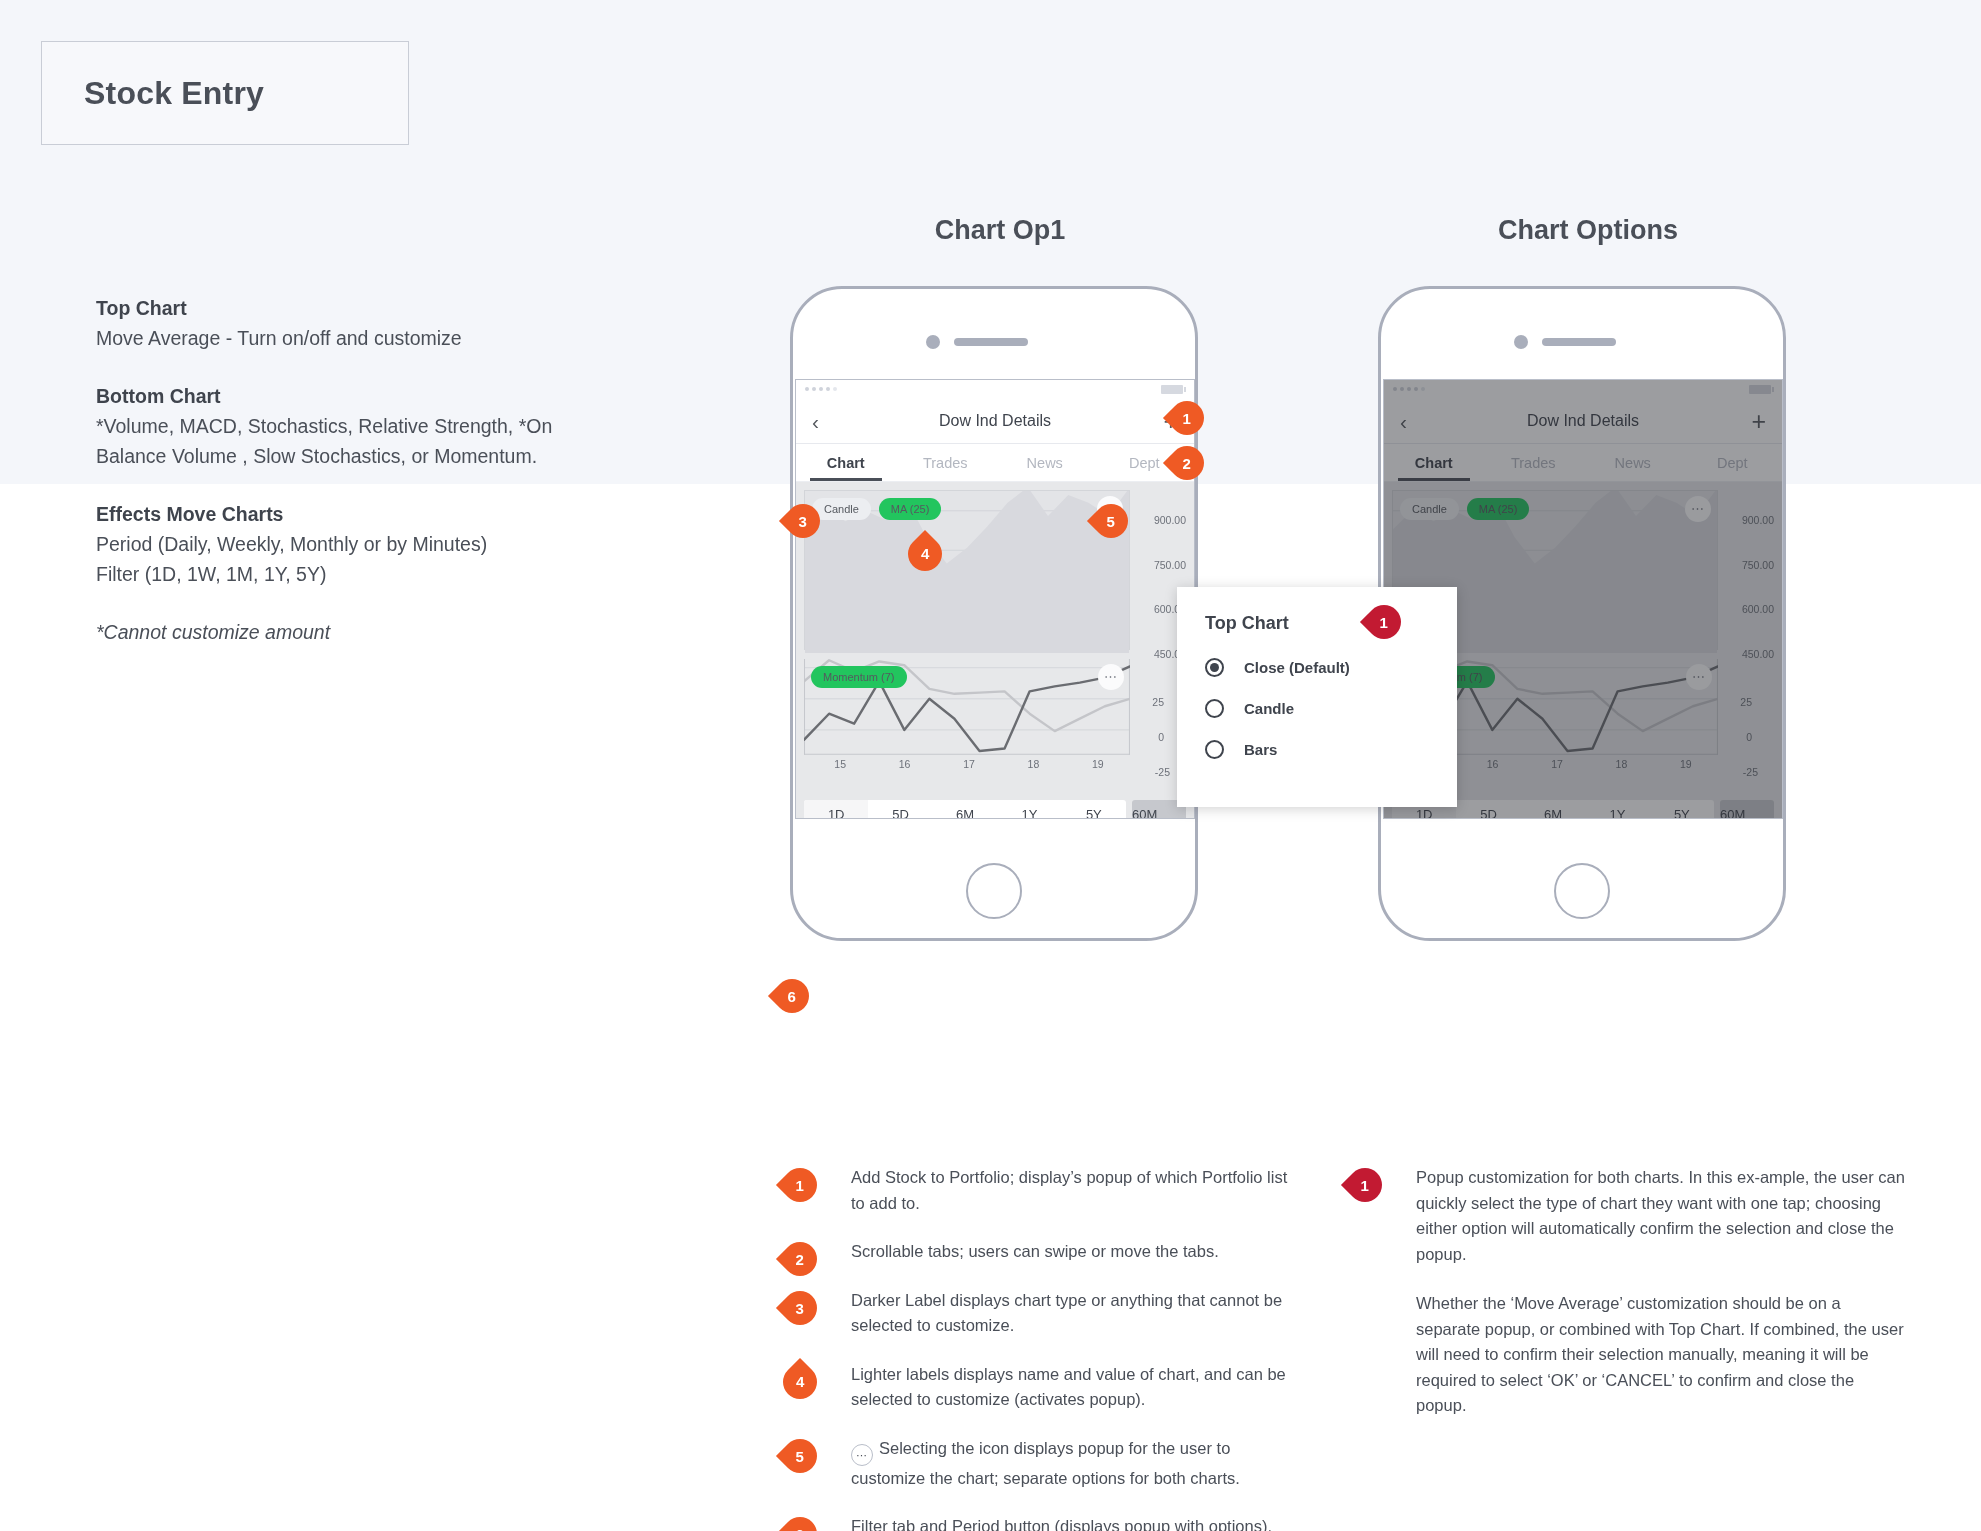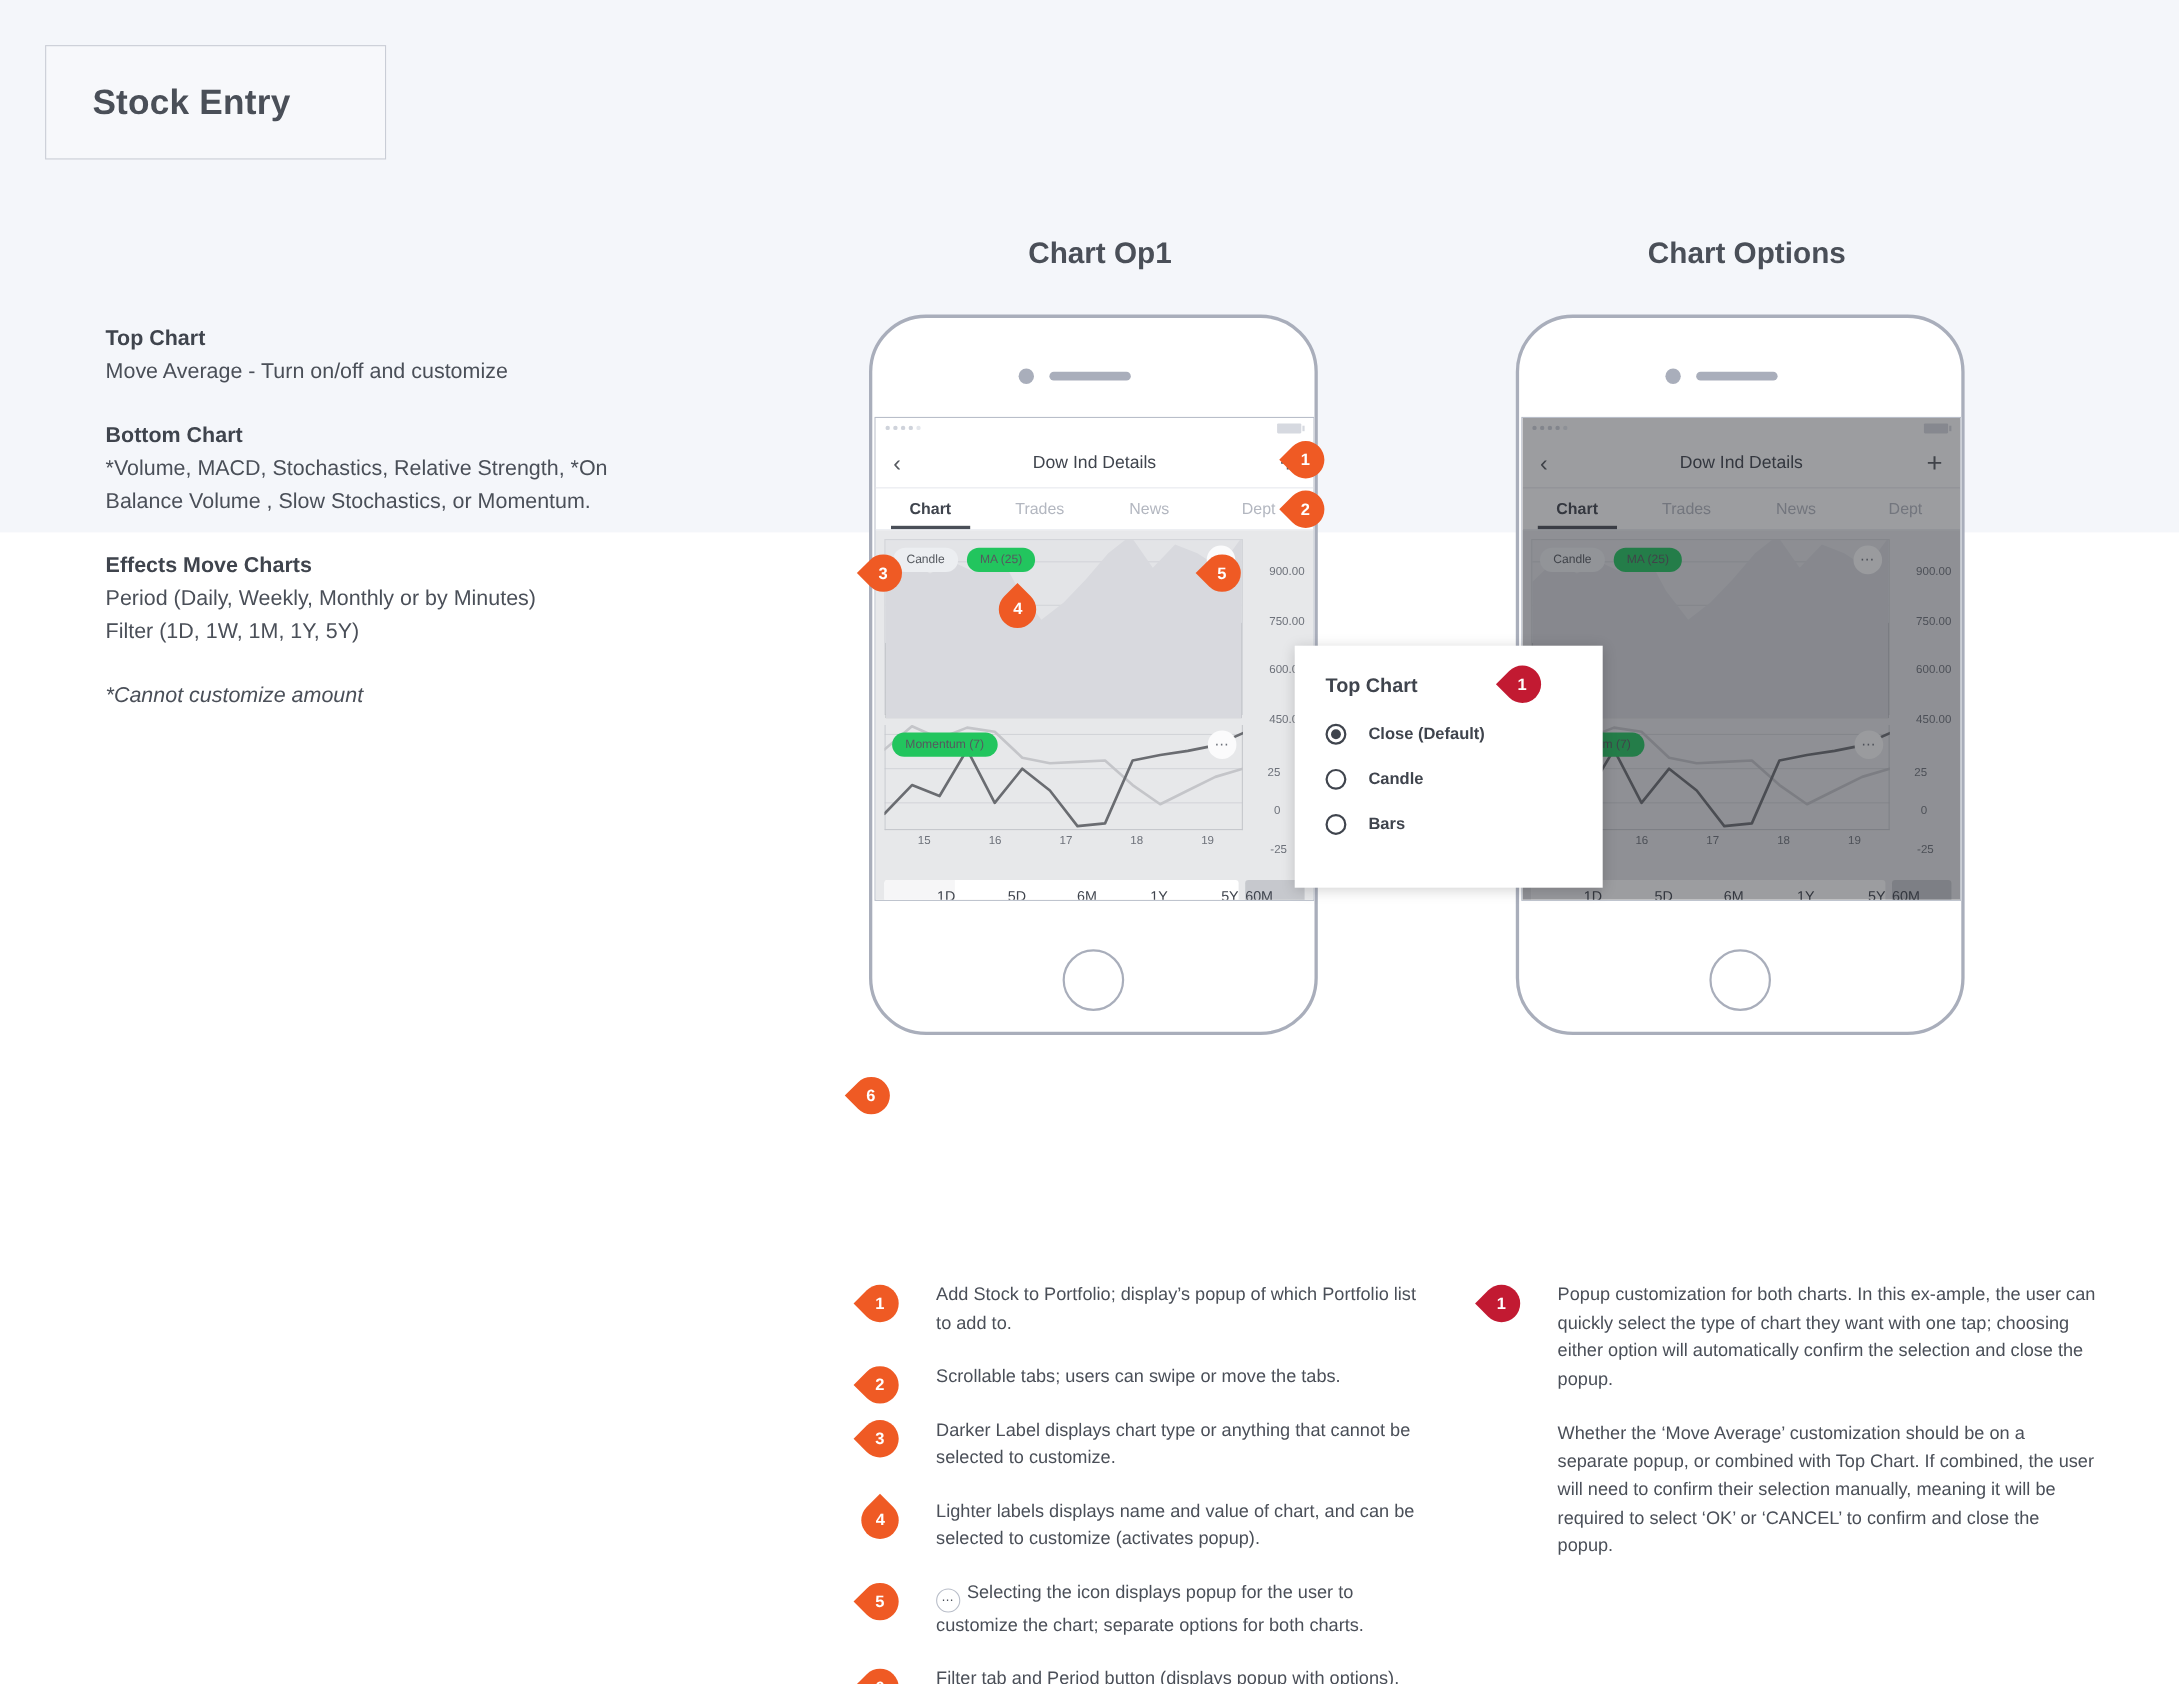--- a/index.html
+++ b/index.html
@@ -10,21 +10,21 @@
     color:#4a4f58;
     position:relative;
     overflow:hidden;
   }
   
   .bg-band{position:absolute;left:0;width:1981px;background:#f4f6fa;}
   #band-top{top:0;height:484px;}
 
   
   #title-chip{
-    position:absolute;left:41px;top:41px;width:310px;height:104px;
+    position:absolute;left:41px;top:41px;width:368px;height:104px;
     border:1px solid #c9cdd6;background:#f7f8fb;
     display:flex;align-items:center;padding-left:42px;
   }
   #title-chip .t{font-size:32px;font-weight:bold;color:#4a4f58;letter-spacing:.2px;}
 
   
   #notes{position:absolute;left:96px;top:293px;width:560px;}
   #notes .blk{margin-bottom:28px;}
   #notes h4{font-size:19.5px;font-weight:bold;color:#3f444d;line-height:30px;}
   #notes p{font-size:19.5px;color:#4a4f58;line-height:30px;}
@@ -92,21 +92,21 @@
   .plot{position:absolute;inset:0;}
   .ylab{position:absolute;right:-62px;font-size:10.5px;color:#6d717a;white-space:nowrap;}
   .yaxis-col{position:absolute;top:8px;right:8px;width:56px;height:318px;}
 
   .xlabels{display:flex;height:22px;align-items:center;padding-left:4px;}
   .xlabels span{flex:1;text-align:center;font-size:10.5px;color:#6d717a;}
 
   
   .filterbar{display:flex;gap:6px;padding:0 8px 8px 8px;background:#e7e8ea;}
   .seg{flex:1;display:flex;background:#fff;border-radius:3px;overflow:hidden;}
-  .seg div{flex:1;text-align:right;font-size:13px;color:#3f444d;line-height:30px;}
+  .seg div{flex:1;text-align:center;font-size:13px;color:#3f444d;line-height:30px;}
   .seg div.sel{background:#f6f6f7;}
   .period-btn{width:54px;background:#c6c8cd;border-radius:3px;font-size:13px;color:#3f444d;line-height:30px;}
 
   
   .dim{position:absolute;inset:0;background:rgba(40,42,48,.46);z-index:20;pointer-events:none;}
 
   
   .popup{
     position:absolute;z-index:30;left:1177px;top:587px;width:280px;height:220px;
     background:#fff;box-shadow:0 2px 12px rgba(0,0,0,.18);padding:26px 0 0 28px;

